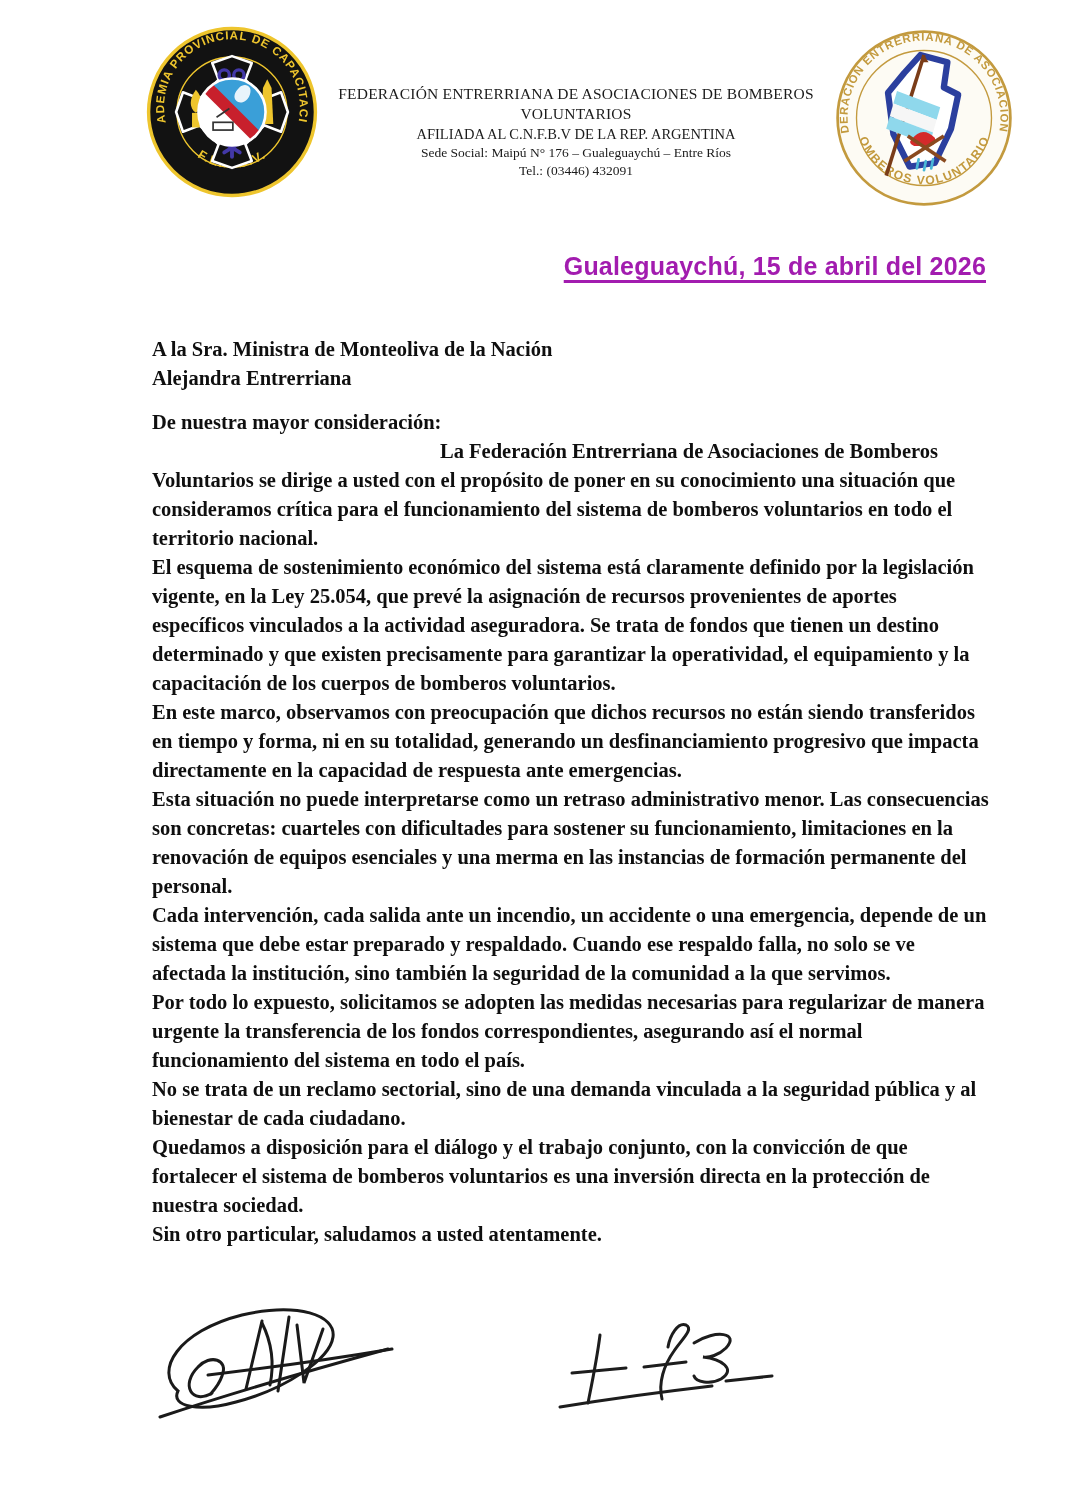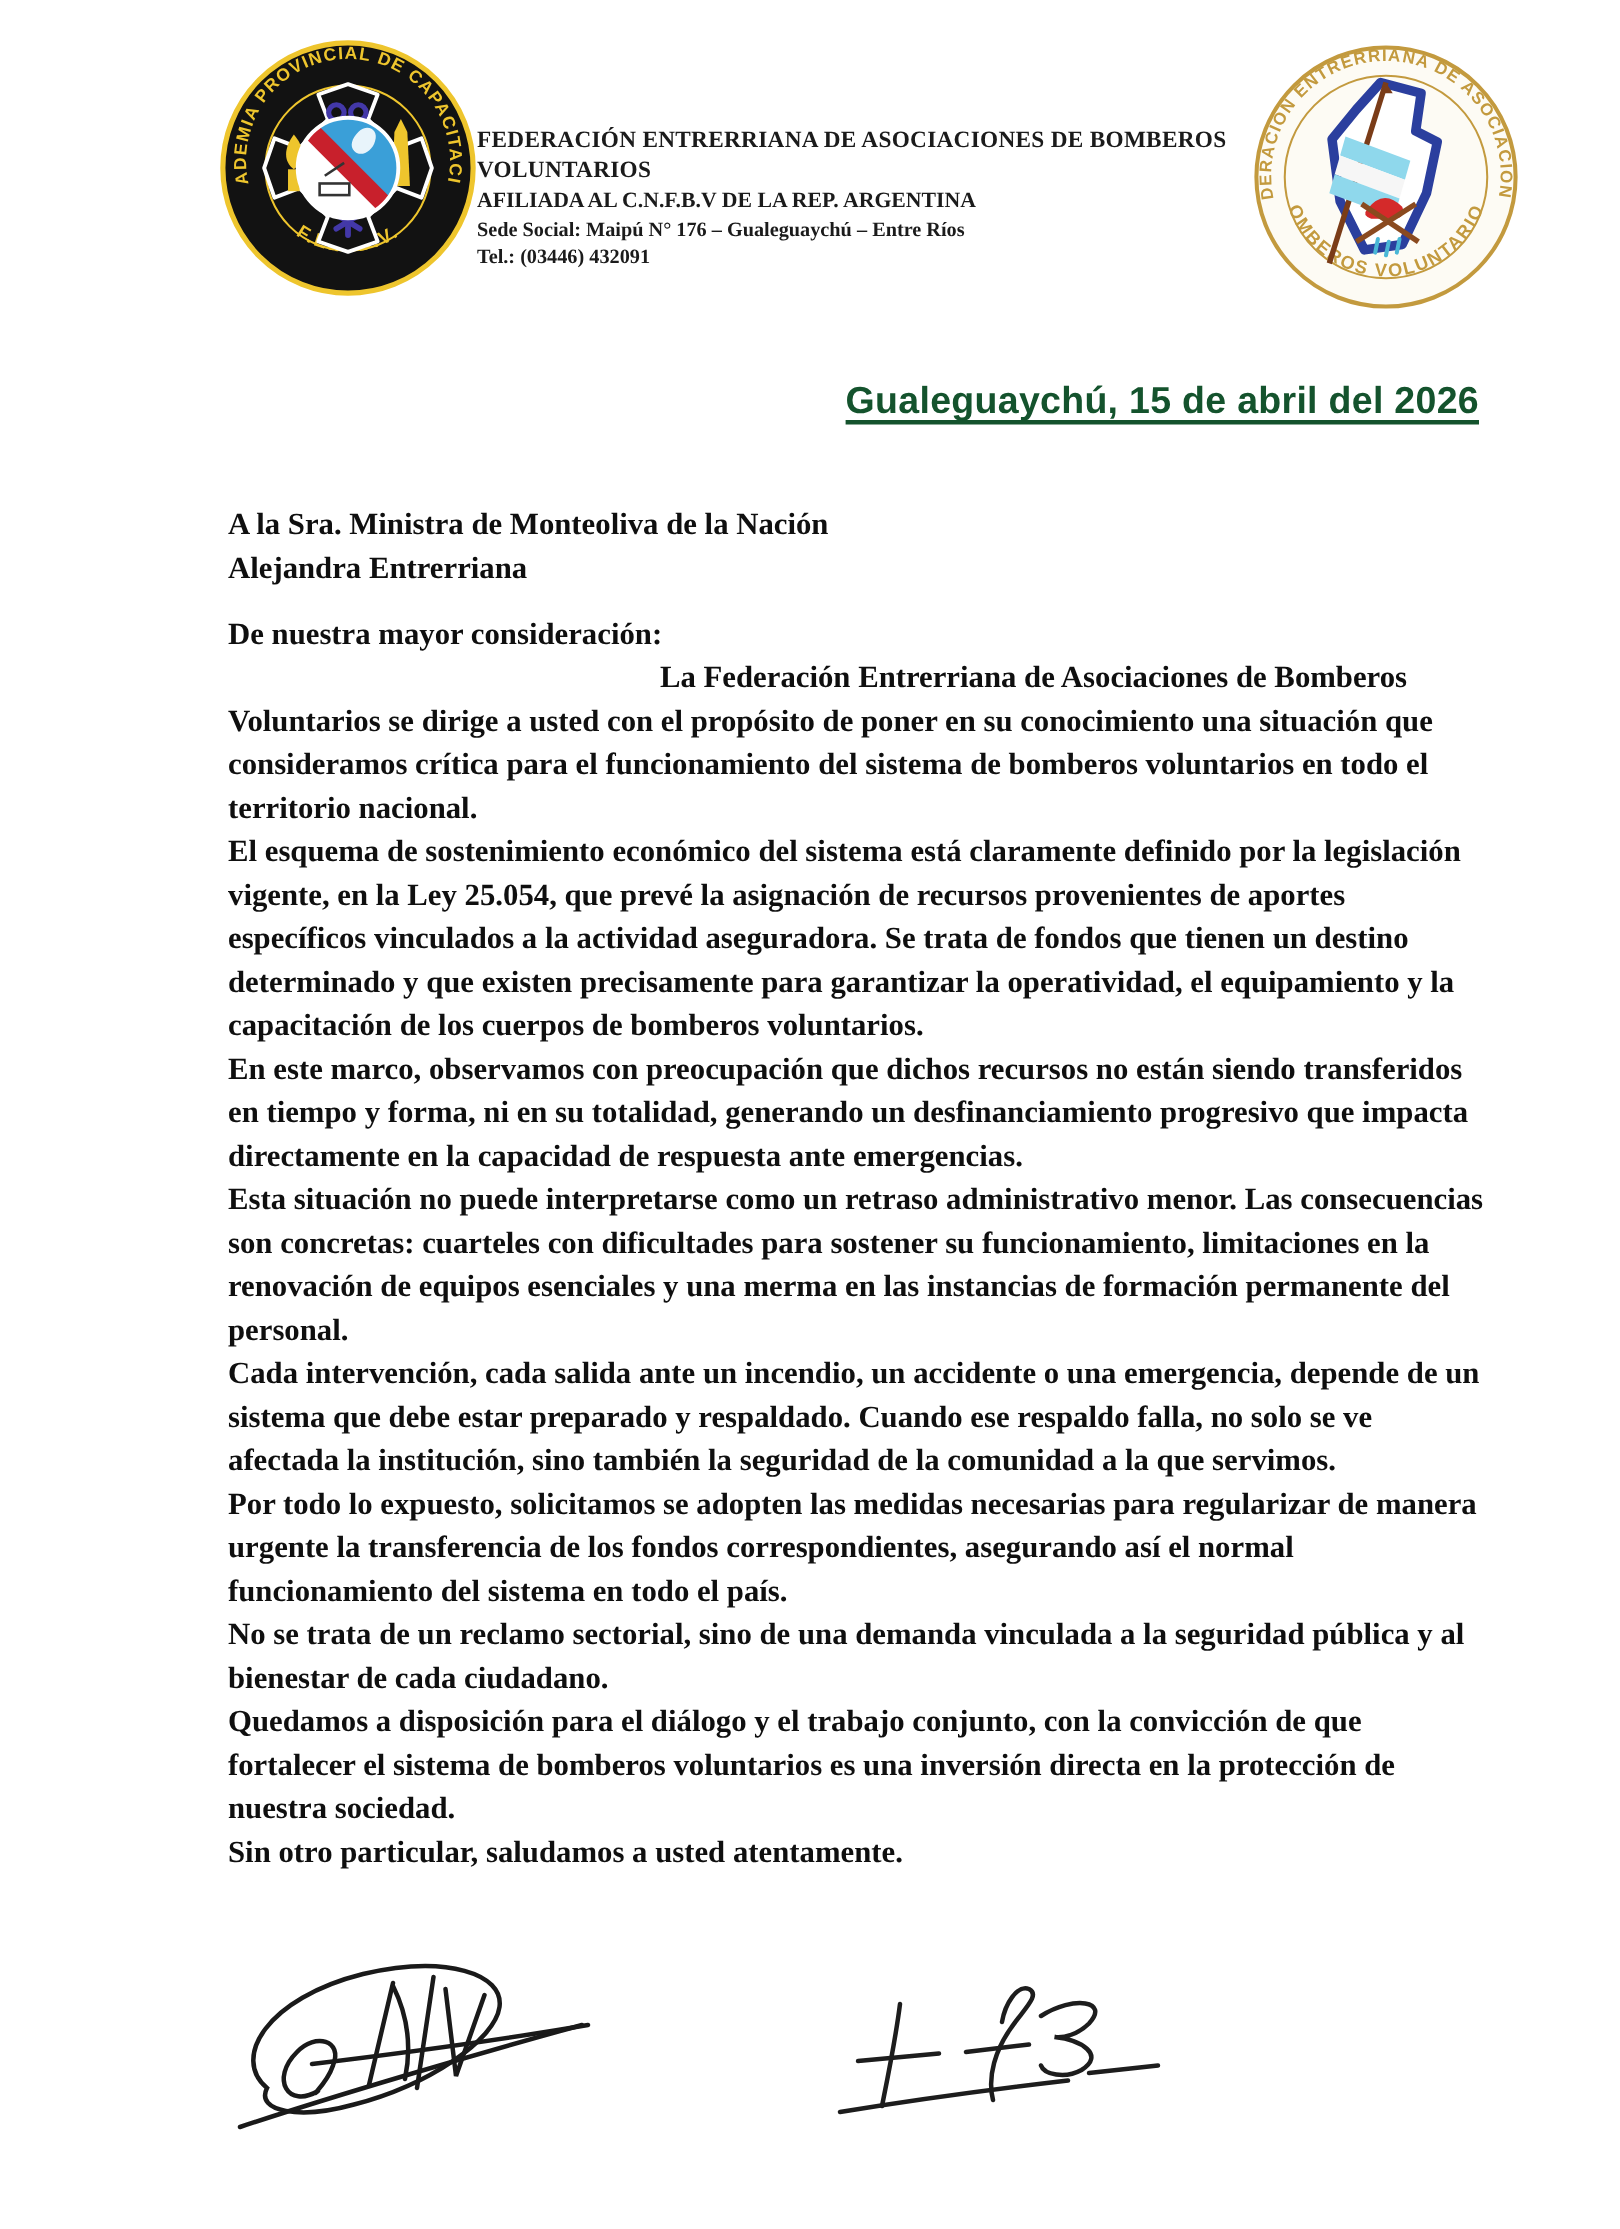--- a/index.html
+++ b/index.html
@@ -4,33 +4,33 @@
 <style>
   html,body { margin:0; padding:0; background:#ffffff; }
   .page {
     position:relative; width:1080px; height:1486px; background:#ffffff;
     font-family:"Liberation Serif", serif; color:#111; overflow:hidden;
   }
   
   .header { display:flex; align-items:flex-start; padding:26px 66px 0 146px; }
   .logo-left  { width:172px; flex:none; }
   .logo-right { width:180px; flex:none; margin-top:2px; }
-  .org-block  { flex:1; padding-top:58px; line-height:1.32;
-                font-weight:bold; color:#1b1b1b; }
+  .org-block  { flex:1; text-align:center; padding-top:58px; line-height:1.32;
+                font-weight:normal; color:#1b1b1b; }
   .org-line1 { font-size:15.5px; letter-spacing:.2px; }
   .org-line2 { font-size:14.5px; }
   .org-line3 { font-size:14.5px; }
   .org-line4 { font-size:13.5px; }
   .org-line5 { font-size:13.5px; }
   
   .date-row { margin:40px 94px 0 152px; text-align:right; }
   .date {
     font-family:"Liberation Sans", sans-serif; font-weight:bold; font-size:25px;
     text-decoration:underline; text-decoration-thickness:3px; text-underline-offset:5px;
-    color:#14532d; letter-spacing:.2px;
+    color:#a21caf; letter-spacing:.2px;
   }
   
   .letter {
     margin:54px 90px 0 152px;
     font-size:20.5px; line-height:29px; font-weight:bold; color:#0f0f0f;
   }
   .letter p { margin:0; }
   .recipient { margin-bottom:15px; }
   .first-indent { text-indent:288px; }
   

